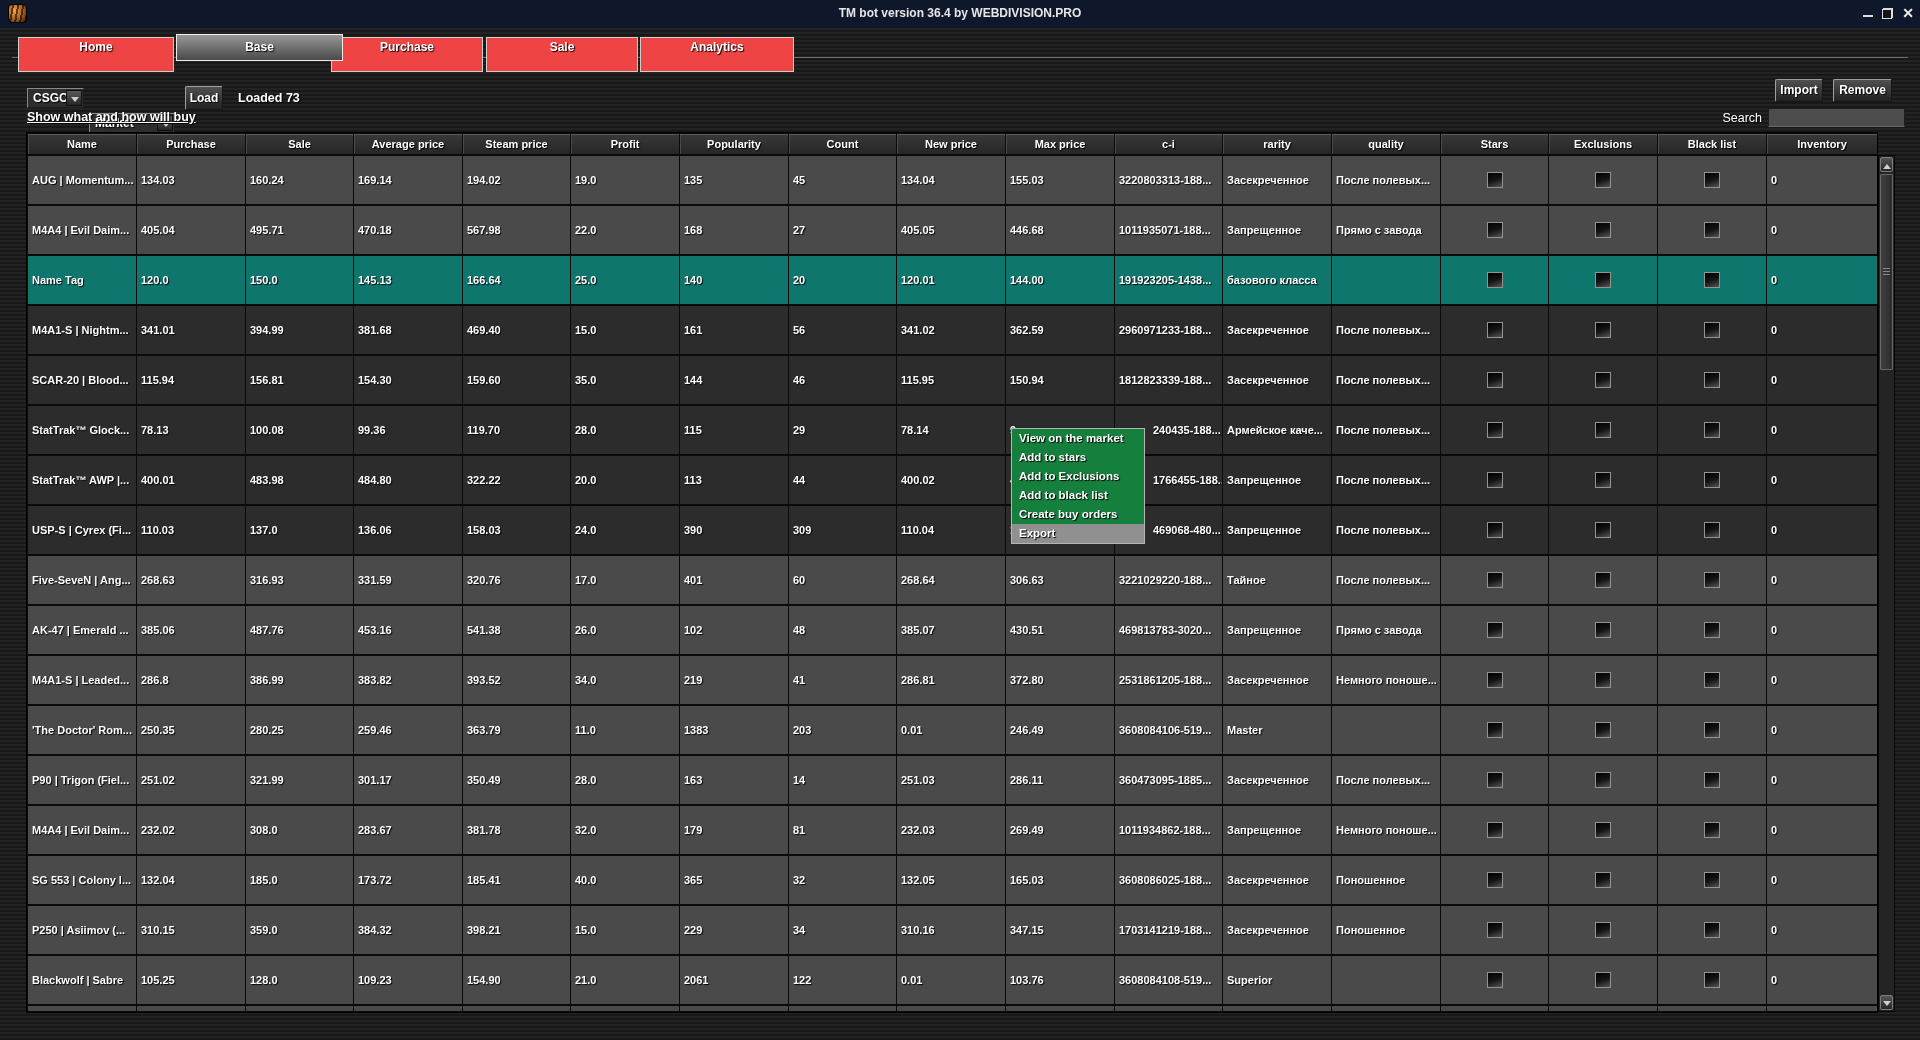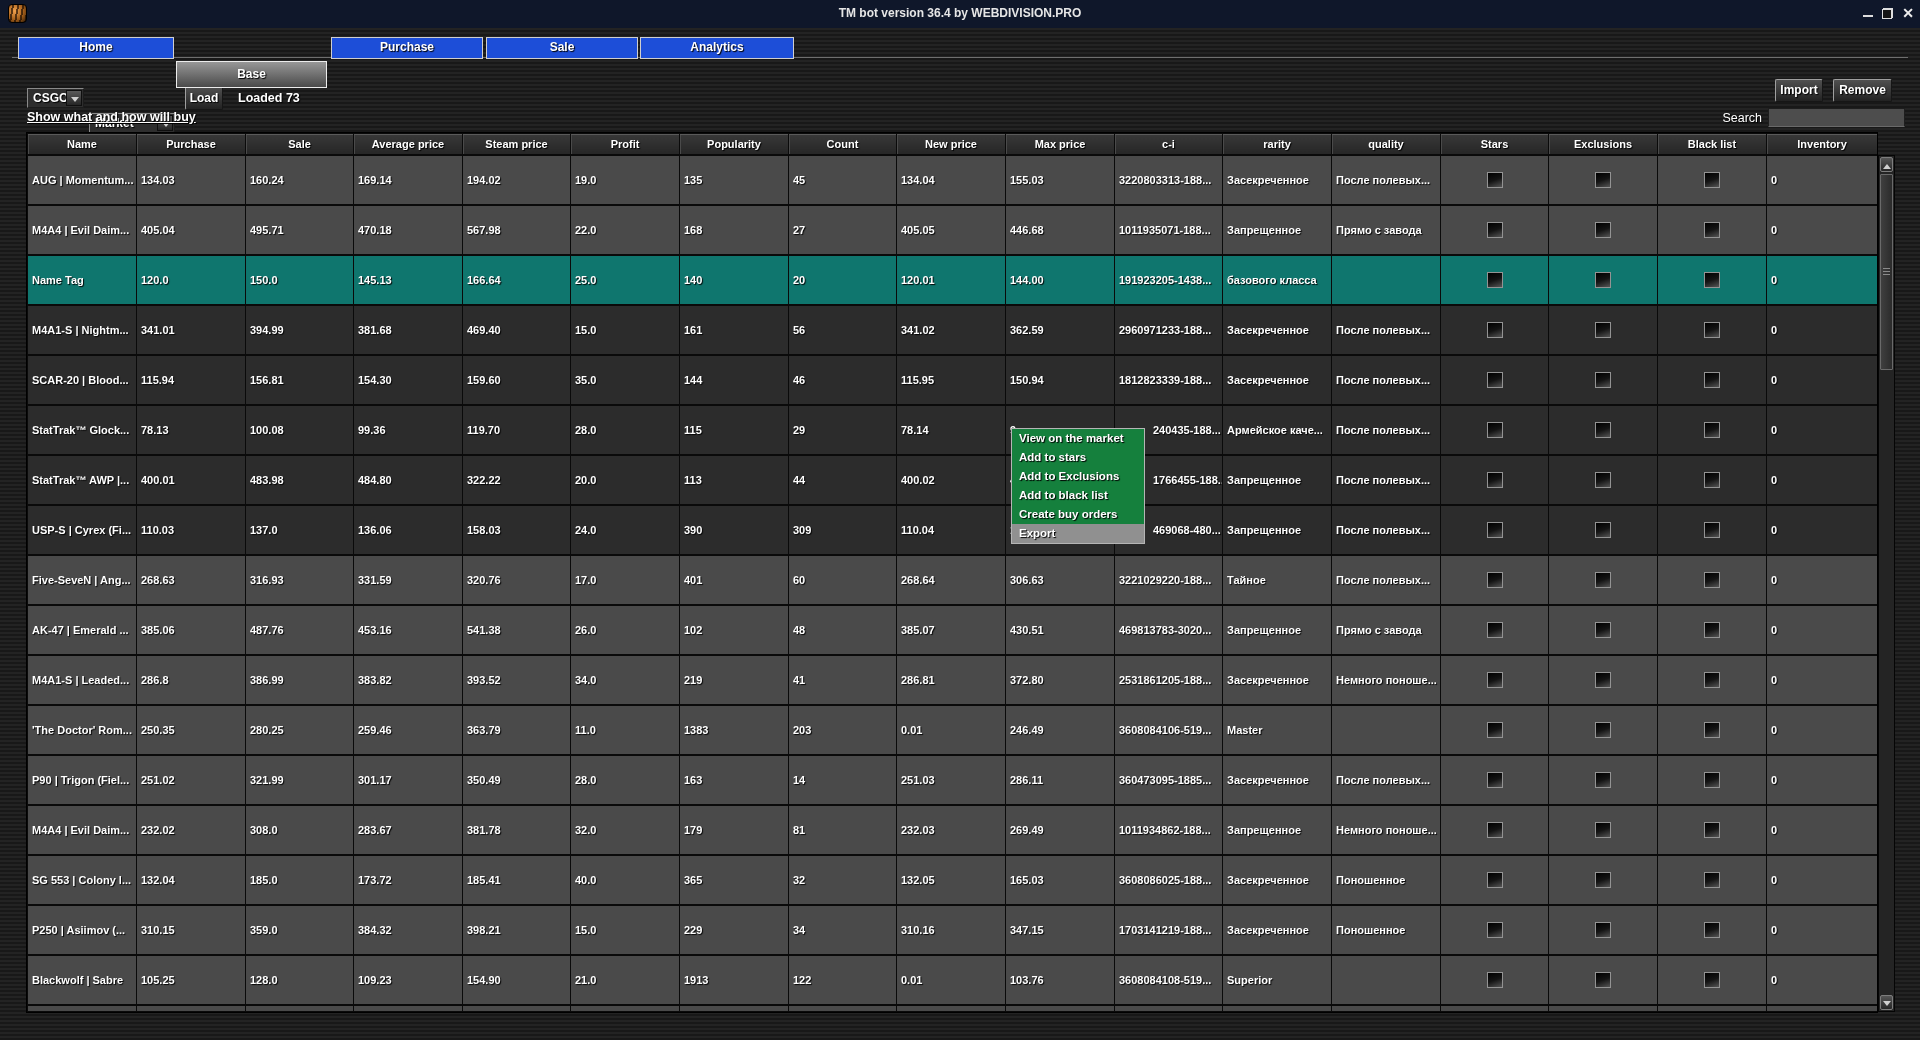--- a/index.html
+++ b/index.html
@@ -22,21 +22,21 @@
   .win-ctrls { position:absolute; right:6px; top:5px; height:16px; display:flex; gap:9px; align-items:center; }
   .win-min { width:10px; height:12px; position:relative; }
   .win-min::after { content:""; position:absolute; left:0; bottom:2px; width:10px; height:2px; background:#ddd; }
   .win-max { width:11px; height:11px; position:relative; }
   .win-max::before { content:""; position:absolute; right:0; top:0; width:8px; height:8px; border:1px solid #ddd; }
   .win-max::after  { content:""; position:absolute; left:0; bottom:0; width:8px; height:8px; border:1px solid #ddd; background:#151515; }
   .win-close { font-size:14px; line-height:14px; color:#eee; font-weight:bold; }
 
   
   .tabline { position:absolute; top:57px; left:12px; width:1896px; height:1px; background:#6f6f6f; }
-  .tab { position:absolute; top:37px; height:22px; background:#1d4ed8; border:1px solid #cfcfcf;
+  .tab { position:absolute; top:37px; height:35px; background:#ef4444; border:1px solid #cfcfcf;
     color:#fff; font-size:12px; font-weight:bold; text-align:center; line-height:19px; cursor:default;
     text-shadow:1px 1px 1px #000; z-index:1; }
   .tab.active { top:34px; height:27px; line-height:25px; border-color:#ececec;
     background:linear-gradient(#979797,#4a4a4a); z-index:2; }
 
   
   .combo { position:absolute; height:20px; background:#2e2e2e; border:1px solid #8a8a8a;
     border-right-color:#1c1c1c; border-bottom-color:#1c1c1c; font-size:12px; font-weight:bold; color:#fff; }
   .combo .val { display:block; padding:2px 20px 0 5px; white-space:nowrap; text-shadow:1px 1px 1px #000; }
   .combo .cbtn { position:absolute; right:1px; top:1px; width:16px; height:16px;
@@ -105,21 +105,21 @@
   <div class="win-ctrls">
     <span class="win-min"></span>
     <span class="win-max"></span>
     <span class="win-close">✕</span>
   </div>
 </div>
 
 <div class="tabline"></div>
 <div id="tabs">
     <div class="tab" style="left: 18px; width: 156px;">Home</div>
-    <div class="tab active" style="left: 176px; width: 151px; margin-top: 27px;">Base</div>
+    <div class="tab active" style="left: 176px; width: 167px;">Base</div>
     <div class="tab" style="left: 331px; width: 152px;">Purchase</div>
     <div class="tab" style="left: 486px; width: 152px;">Sale</div>
     <div class="tab" style="left: 640px; width: 154px;">Analytics</div>
   </div>
 
 <div class="combo" style="left:27px; top:88px; width:57px;">
   <span class="val">CSGO</span>
   <span class="cbtn"></span>
 </div>
 <div class="combo" style="left:89px; top:88px; width:86px;margin-top:25px;">
@@ -484,21 +484,21 @@
           <td class="cbcell"><span class="cb"></span></td>
           <td>0</td>
         </tr>
         <tr class="state-normal">
           <td>Blackwolf | Sabre</td>
           <td>105.25</td>
           <td>128.0</td>
           <td>109.23</td>
           <td>154.90</td>
           <td>21.0</td>
-          <td>1913</td>
+          <td>2061</td>
           <td>122</td>
           <td>0.01</td>
           <td>103.76</td>
           <td>3608084108-519...</td>
           <td>Superior</td>
           <td></td>
           <td class="cbcell"><span class="cb"></span></td>
           <td class="cbcell"><span class="cb"></span></td>
           <td class="cbcell"><span class="cb"></span></td>
           <td>0</td>

